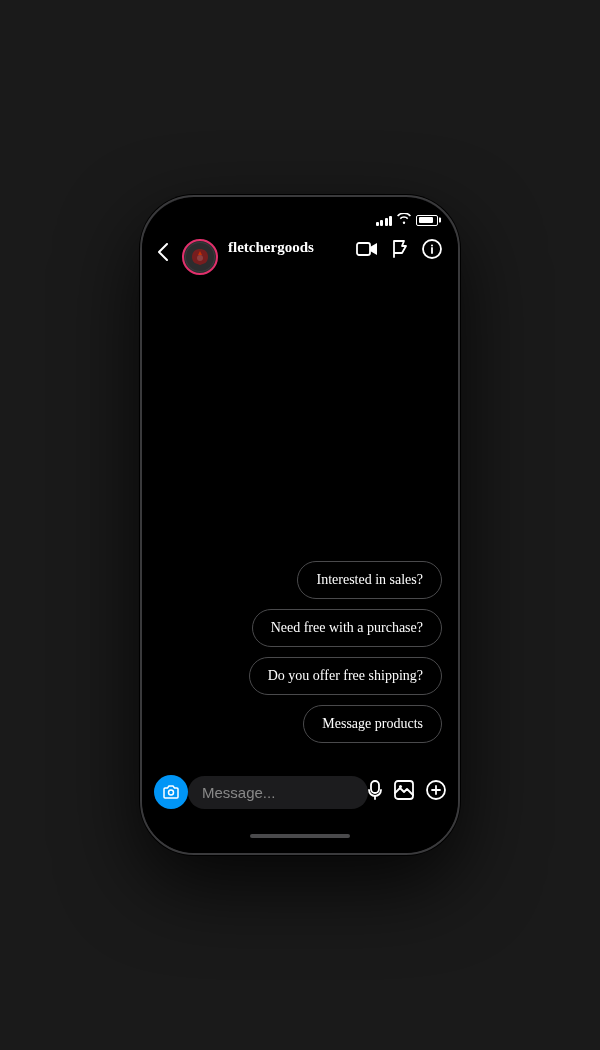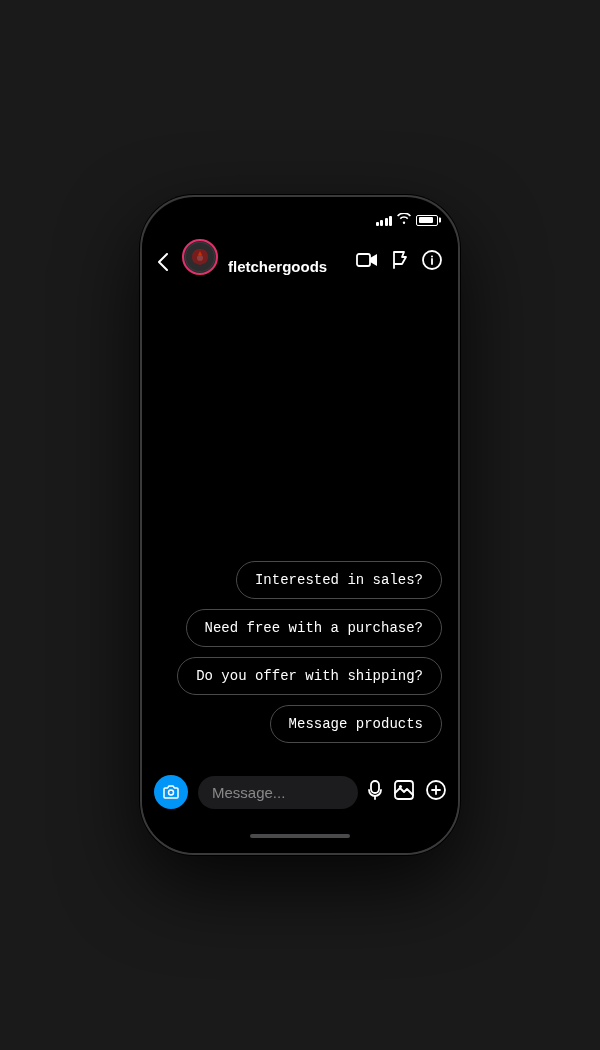--- a/index.html
+++ b/index.html
@@ -133,24 +133,25 @@
     .battery-fill {
       background: #fff;
       height: 100%;
       width: 85%;
       border-radius: 1px;
     }
 
     
     .header {
       display: flex;
-      align-items: flex-end;
+      align-items: flex-start;
       padding: 6px 16px 10px 12px;
       background: #000;
       gap: 10px;
+      font-family: Liberation Serif, serif;
     }
 
     .back-btn {
       color: #fff;
       font-size: 20px;
       padding: 4px;
       cursor: pointer;
       display: flex;
       align-items: center;
     }
@@ -227,30 +228,29 @@
 
     .quick-reply-btn {
       background: transparent;
       border: 1.5px solid #4a4a4c;
       border-radius: 20px;
       color: #fff;
       padding: 10px 18px;
       font-size: 14px;
       cursor: pointer;
       white-space: nowrap;
-      font-family: Liberation Mono, monospace;
+      font-family: Liberation Serif, serif;
     }
 
     
     .input-bar {
       display: flex;
       align-items: center;
       padding: 8px 12px;
       background: #000;
-      gap: 10px;
       padding-bottom: 16px;
     }
 
     .camera-btn {
       width: 34px;
       height: 34px;
       border-radius: 50%;
       background: #0095f6;
       display: flex;
       align-items: center;
@@ -407,21 +407,21 @@
             <circle cx="10" cy="6.5" r="1" fill="white"></circle>
           </svg>
         </span>
       </div>
     </div>
 
     <div class="chat-area">
       <div class="quick-replies">
         <button class="quick-reply-btn">Interested in sales?</button>
         <button class="quick-reply-btn">Need free with a purchase?</button>
-        <button class="quick-reply-btn">Do you offer with shipping?</button>
+        <button class="quick-reply-btn">Do you offer free shipping?</button>
         <button class="quick-reply-btn">Message products</button>
       </div>
     </div>
 
     <div class="input-bar">
       <div class="camera-btn">
         <svg width="16" height="14" viewBox="0 0 16 14" fill="none">
           <path d="M6 1l-1.5 2H2a1 1 0 00-1 1v8a1 1 0 001 1h12a1 1 0 001-1V4a1 1 0 00-1-1h-2.5L10 1H6z" stroke="white" stroke-width="1.5" fill="none"></path>
           <circle cx="8" cy="7.5" r="2.5" stroke="white" stroke-width="1.5"></circle>
         </svg>

